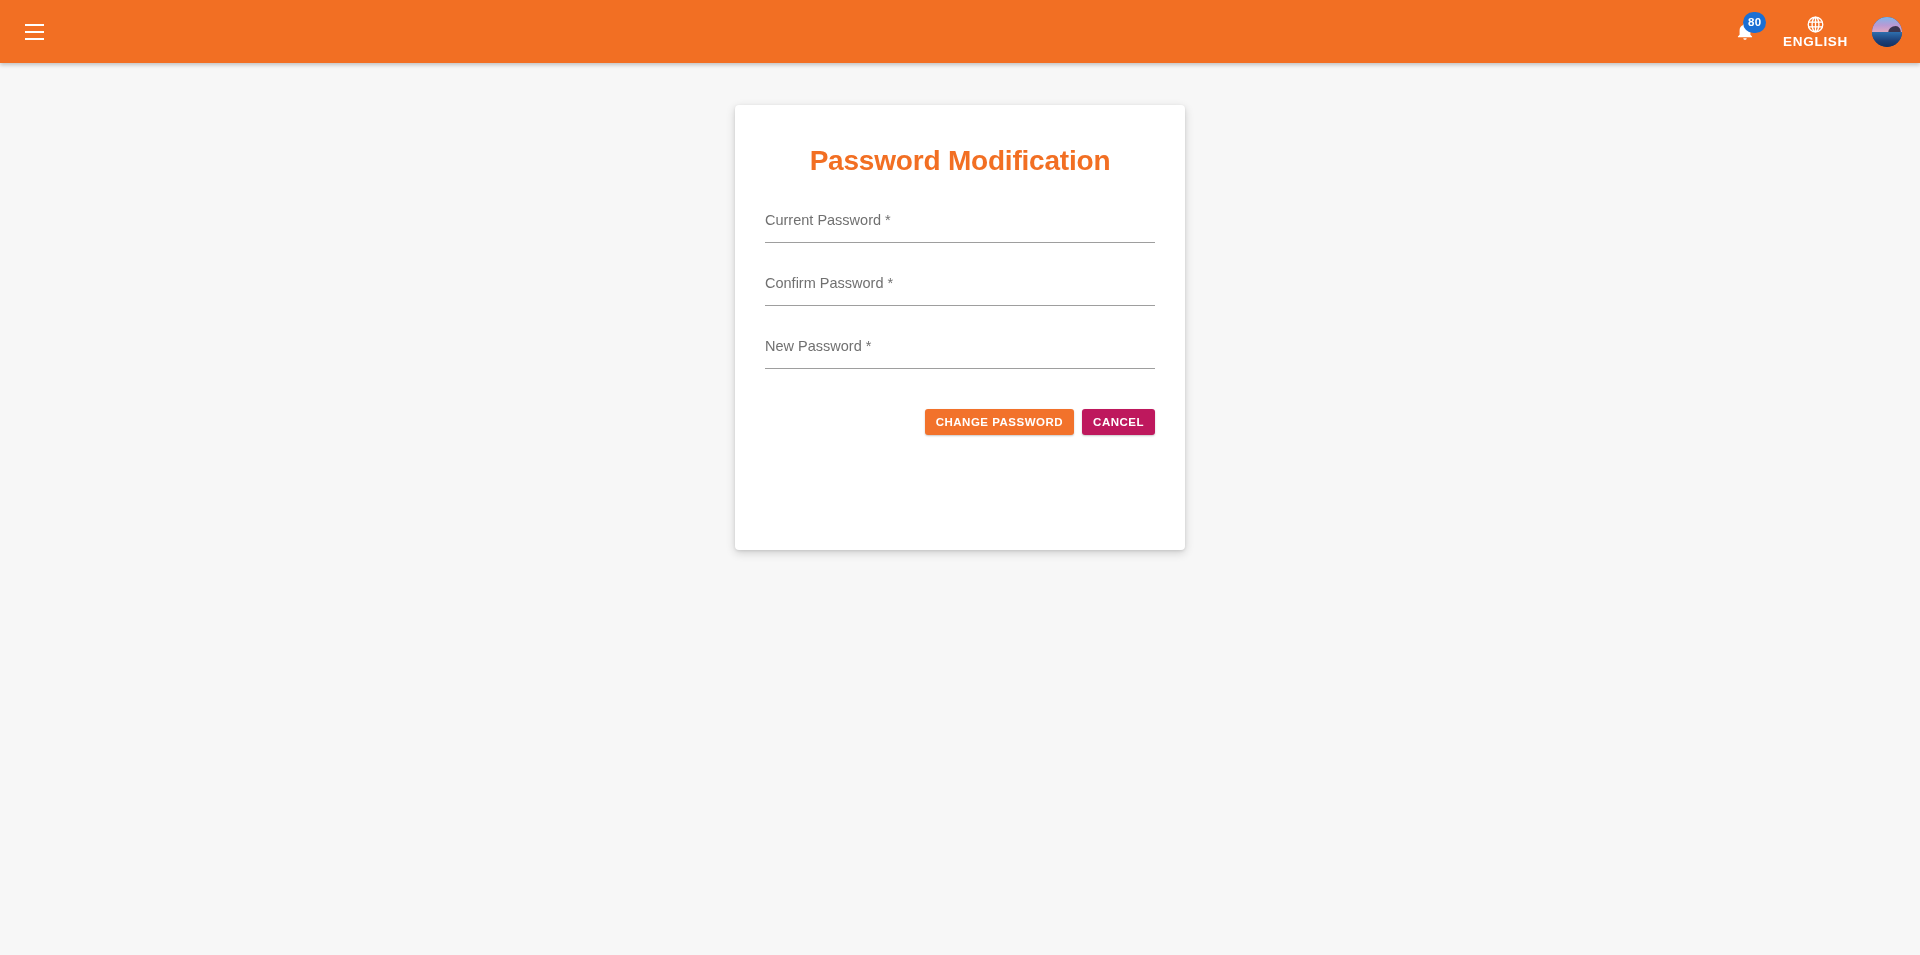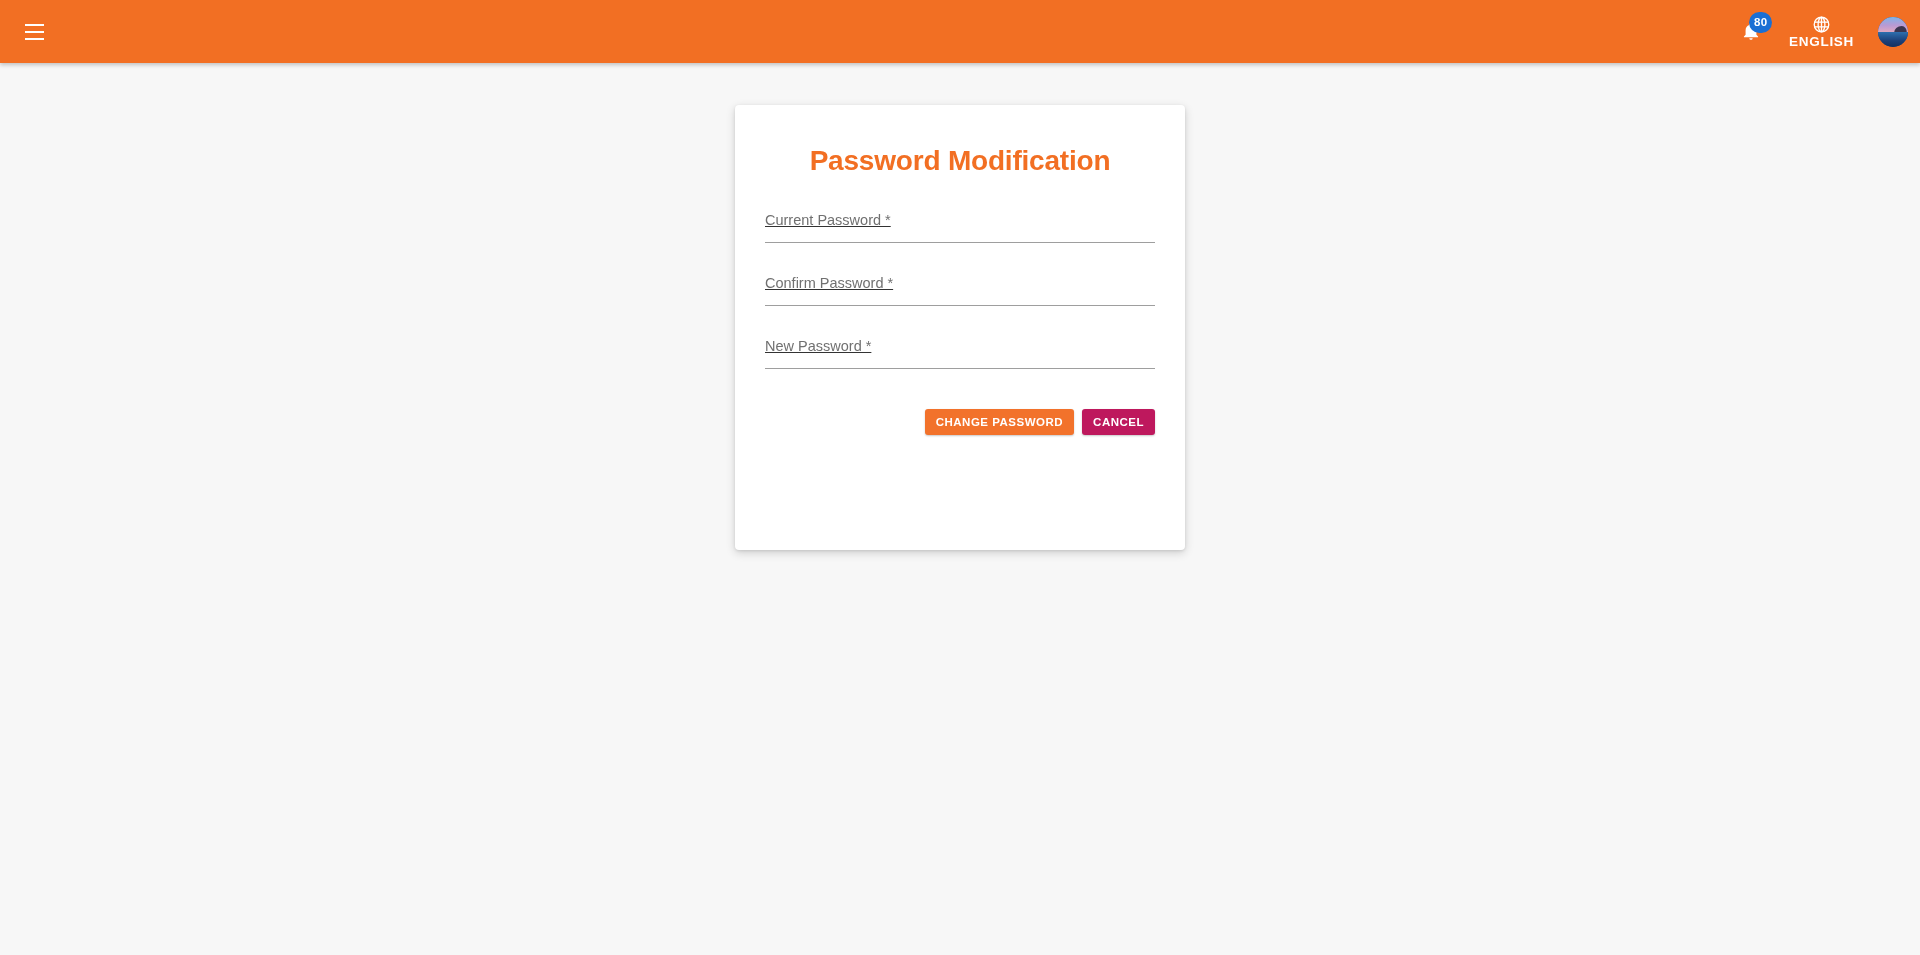--- a/index.html
+++ b/index.html
@@ -16,21 +16,21 @@
   }
 
   
   .topbar {
     position: relative;
     height: 63px;
     background: #f26f23;
     display: flex;
     align-items: center;
     justify-content: space-between;
-    padding: 0 12px 0 12px;
+    padding: 0 18px 0 12px;
     box-shadow: 0 2px 4px rgba(0,0,0,0.22);
     z-index: 10;
   }
 
   .topbar-left {
     display: flex;
     align-items: center;
   }
 
   .hamburger {
@@ -185,21 +185,20 @@
     width: 100%;
     height: 40px;
     border: none;
     border-bottom: 1px solid #9e9e9e;
     background: transparent;
     font-family: "Liberation Sans", sans-serif;
     font-size: 14.5px;
     color: #333333;
     outline: none;
     padding: 0 0 6px 0;
-    text-decoration: underline;
   }
   .field input::placeholder {
     color: #707070;
     font-size: 14.5px;
     opacity: 1;
   }
 
   .actions {
     display: flex;
     justify-content: flex-end;

